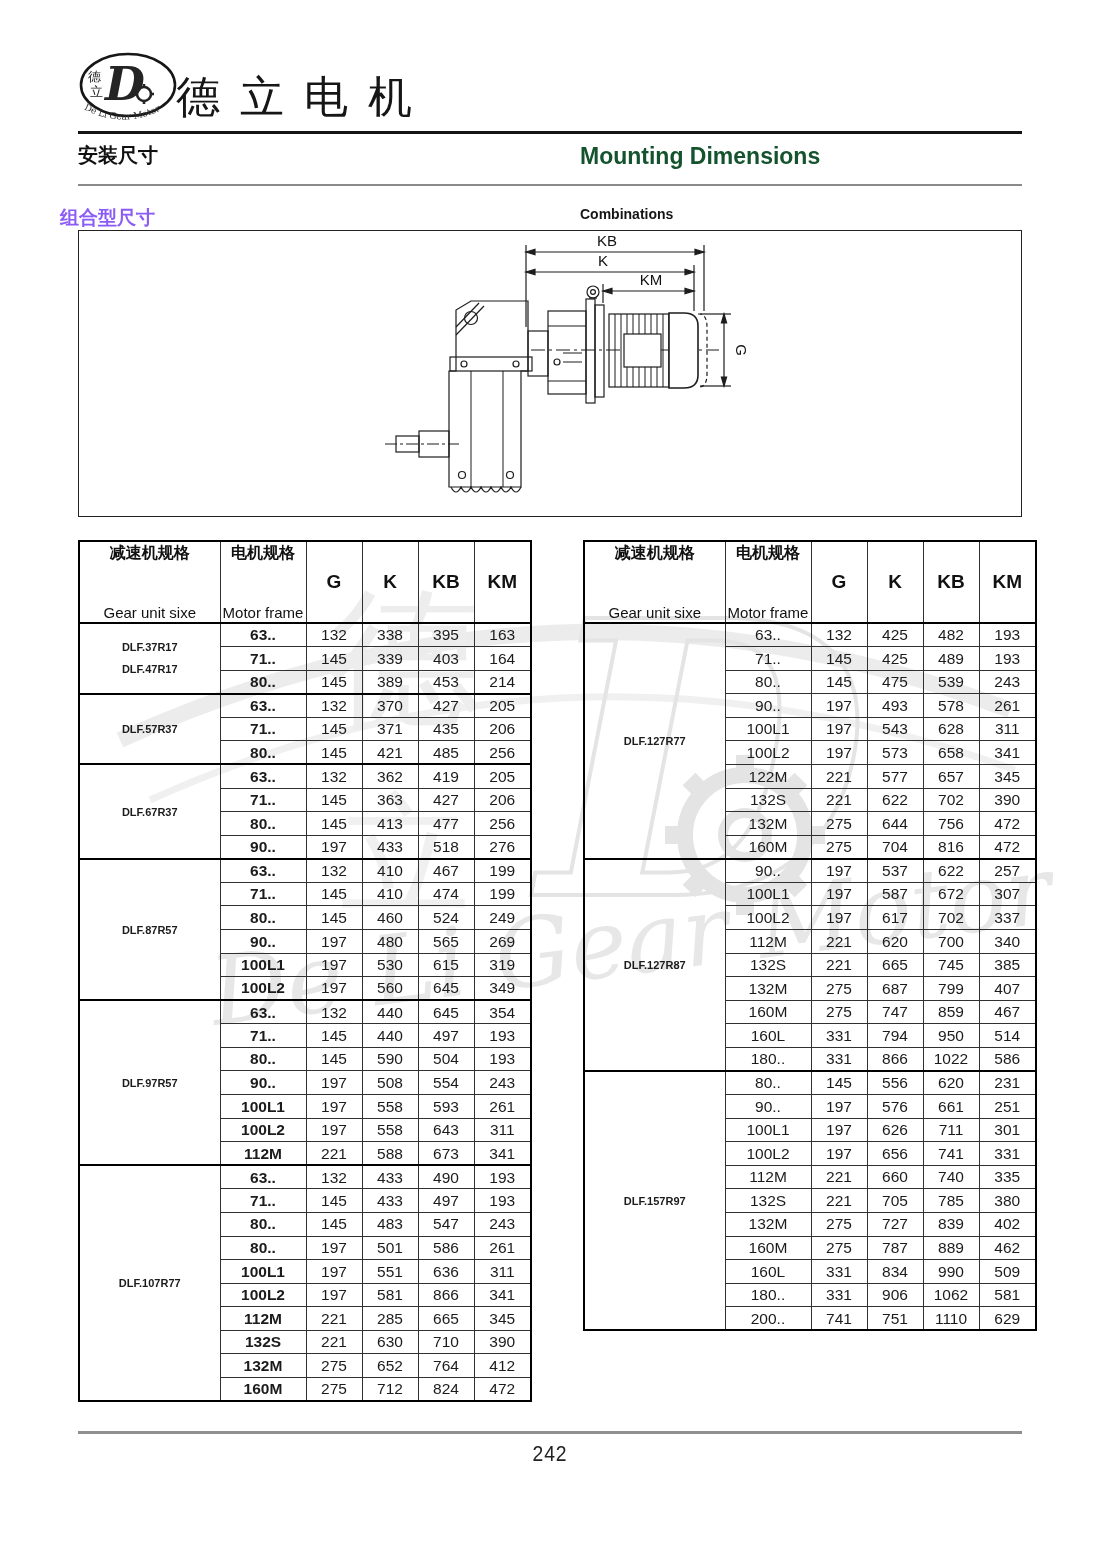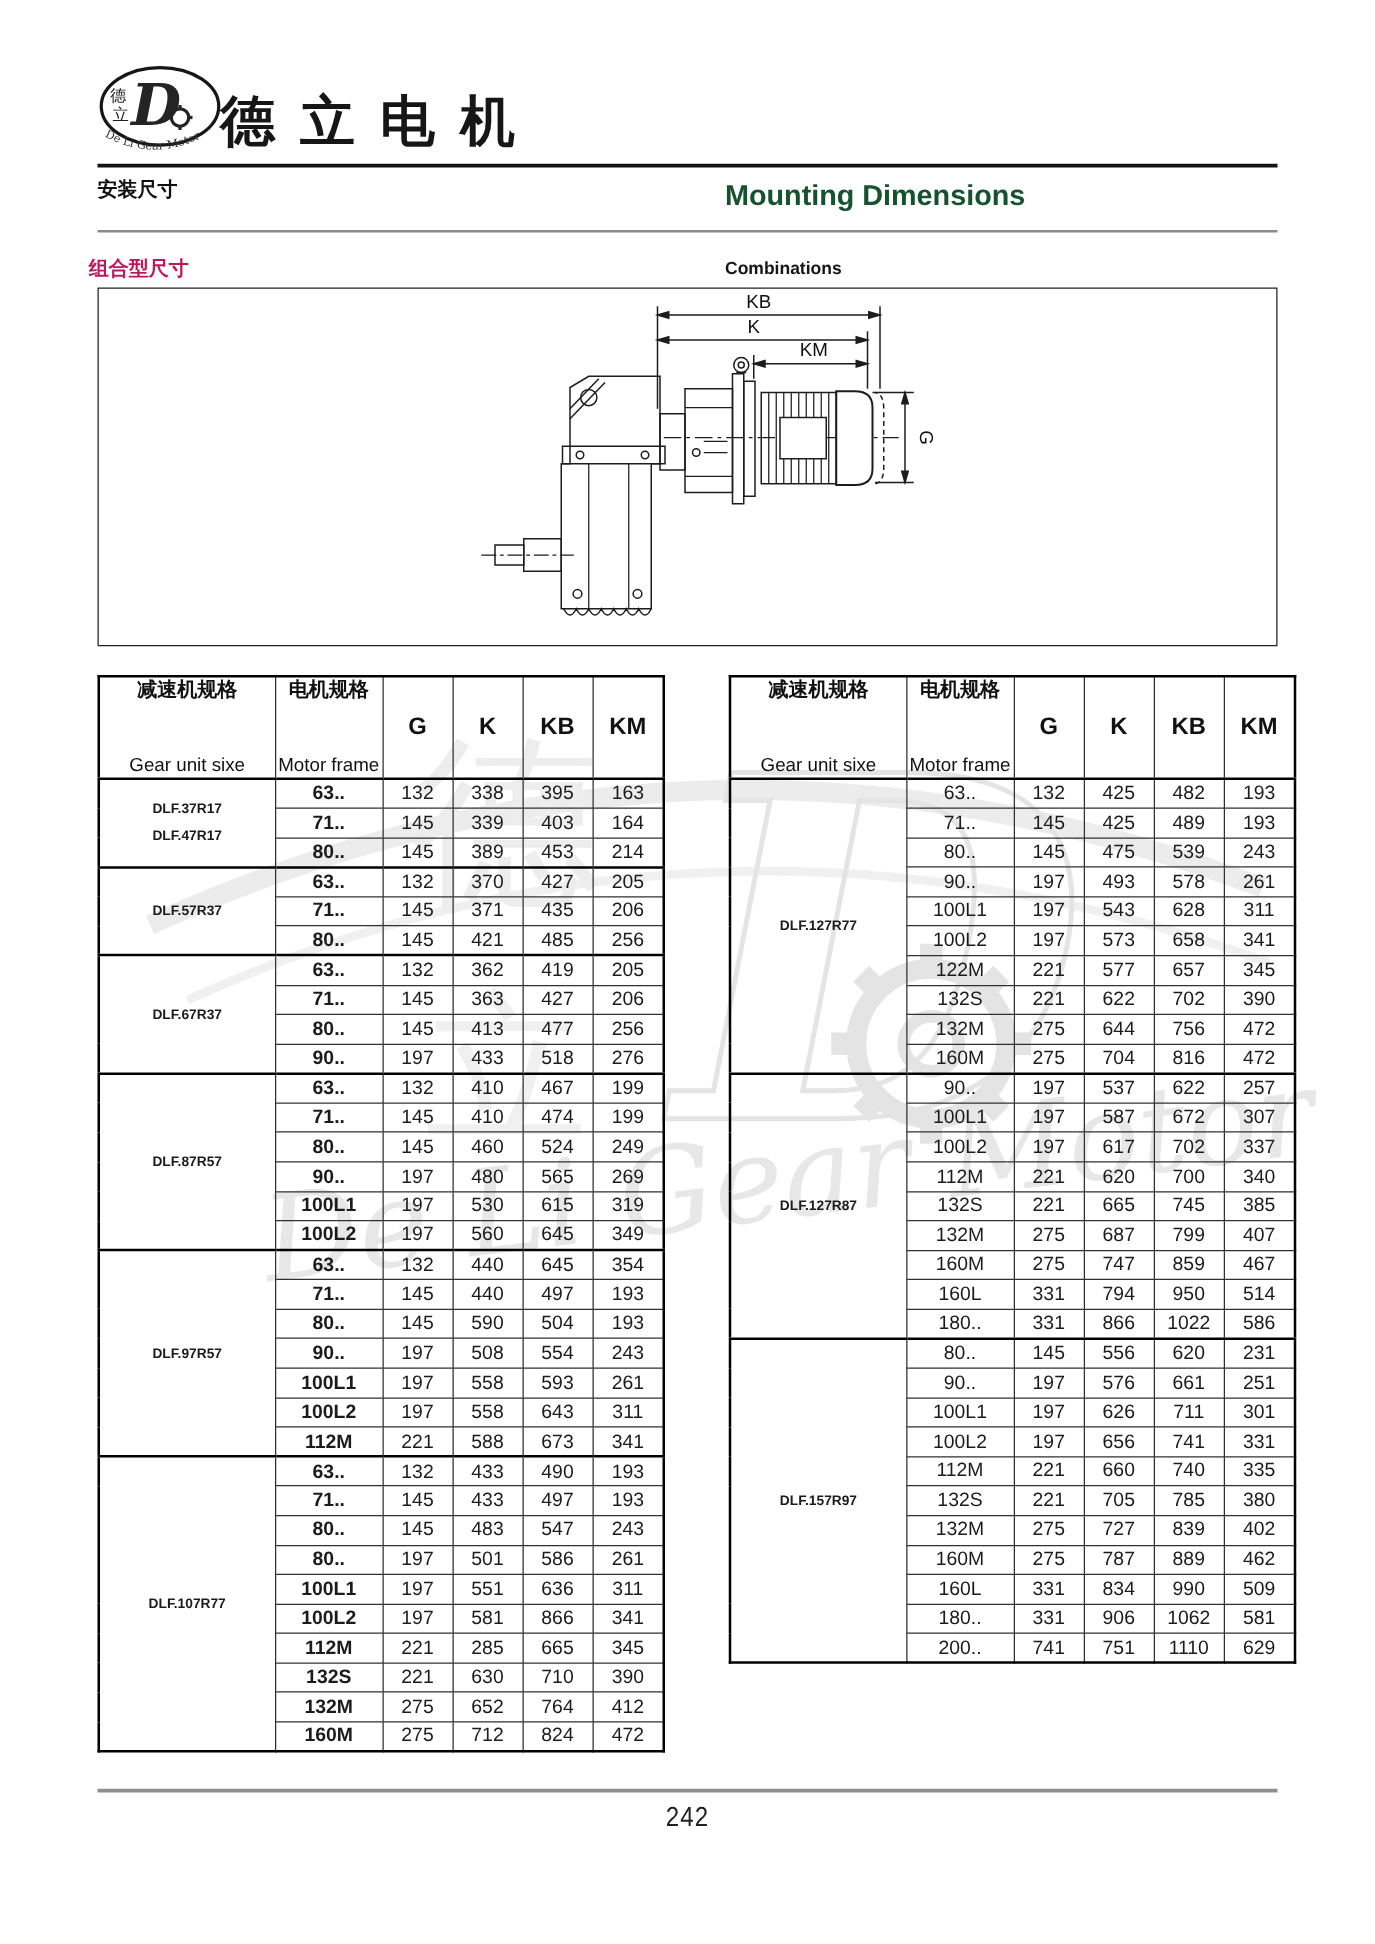--- a/index.html
+++ b/index.html
@@ -4,26 +4,26 @@
 <style>
   html,body{margin:0;padding:0;background:#fff;}
   #page{position:relative;width:1100px;height:1555px;background:#ffffff;overflow:hidden;
         font-family:"Liberation Sans",sans-serif;color:#111;}
   
   #watermark{position:absolute;left:0;top:0;z-index:0;pointer-events:none;}
   
   .layer{position:absolute;z-index:1;}
   
   #brand-title{position:absolute;left:176px;top:68px;font-family:"DejaVu Serif",serif;
-      font-weight:bold;font-size:44px;letter-spacing:20px;color:#161616;}
+      font-weight:normal;font-size:44px;letter-spacing:20px;color:#161616;}
   #rule-top{position:absolute;left:78px;top:131px;width:944px;height:3px;background:#141414;}
-  #title-cn{position:absolute;left:78px;top:142px;font-size:16px;font-weight:bold;color:#101010;}
+  #title-cn{position:absolute;left:78px;top:142px;font-size:20px;font-weight:bold;color:#101010;}
   #title-en{position:absolute;left:580px;top:143px;font-size:23px;font-weight:bold;color:#14532d;}
   #rule-title{position:absolute;left:78px;top:184px;width:944px;height:2px;background:#8a8a8a;}
-  #subtitle-cn{position:absolute;left:71px;top:205px;font-size:16px;font-weight:600;color:#be185d;}
+  #subtitle-cn{position:absolute;left:60px;top:205px;font-size:19px;font-weight:600;color:#8b5cf6;}
   #subtitle-en{position:absolute;left:580px;top:206px;font-size:14px;font-weight:bold;color:#151515;}
   
   #drawing-box{position:absolute;left:78px;top:230px;width:942px;height:285px;border:1px solid #222;background:transparent;}
   
   .dimtable{border-collapse:collapse;table-layout:fixed;width:452px;background:transparent;
       border:2px solid #000;}
   .dimtable th,.dimtable td{border:1px solid #303030;text-align:center;padding:0;overflow:hidden;}
   .dimtable thead th{height:57px;border-bottom:2px solid #000;font-weight:bold;}
   .dimtable thead .h-cn{font-size:16px;font-weight:bold;display:block;line-height:22px;}
   .dimtable thead .h-en{font-size:15px;font-weight:normal;display:block;line-height:18px;margin-top:40px;}

